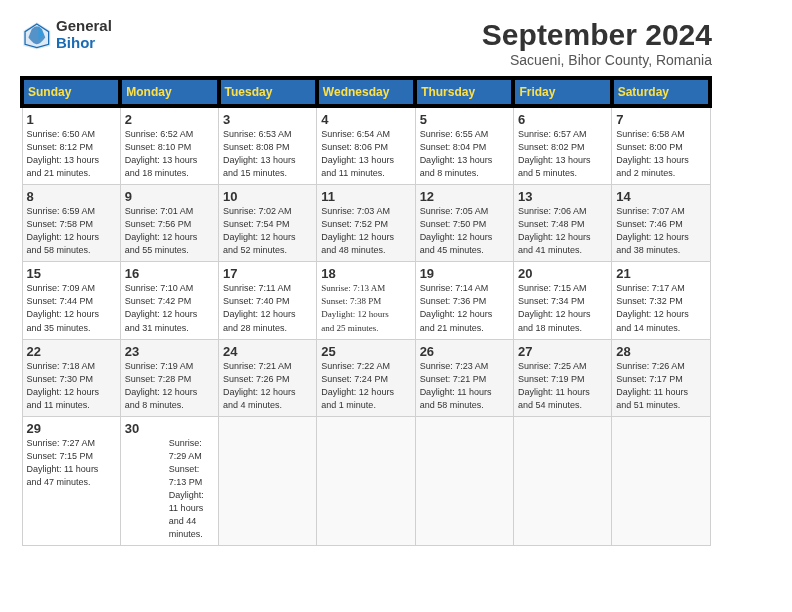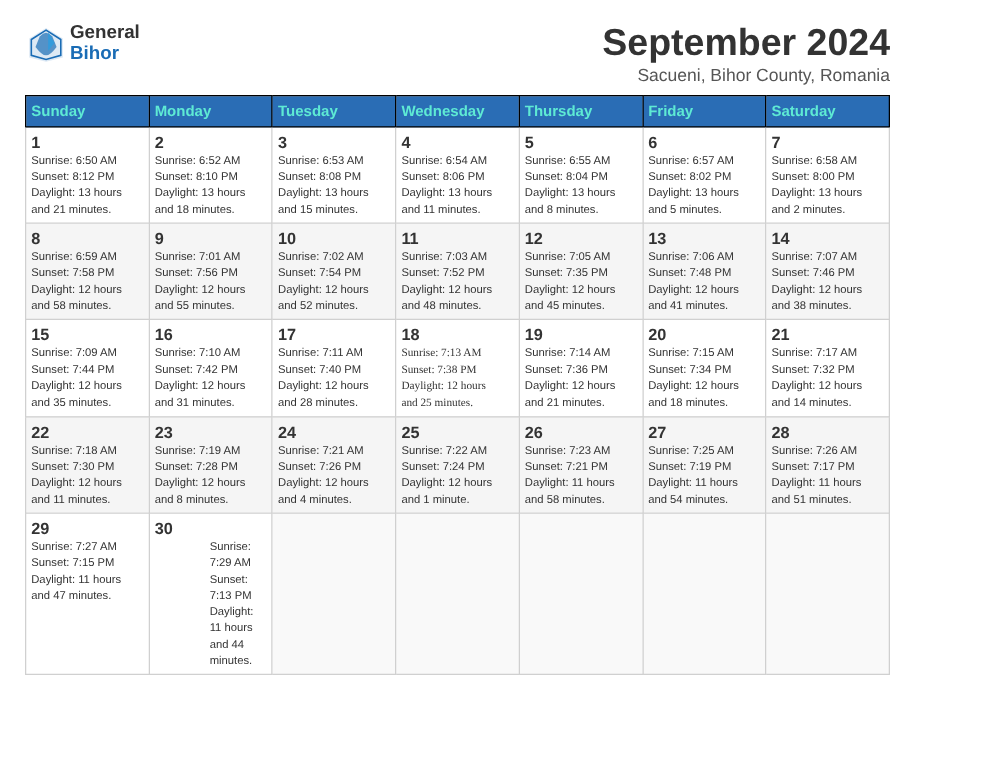--- a/index.html
+++ b/index.html
@@ -58,26 +58,26 @@
       font-size: 14px;
       color: #555;
     }
     table {
       width: 100%;
       border-collapse: collapse;
       table-layout: fixed;
     }
     thead tr th {
       background: #2a6db5;
-      color: #5eead4;
+      color: #fde047;
       font-size: 12px;
       font-weight: bold;
       padding: 5px 4px;
       text-align: left;
-      border: 1px solid #000000;
+      border: 4px solid #000000;
     }
     tbody tr td {
       vertical-align: top;
       font-size: 9.5px;
       color: #333;
       padding: 4px 4px 4px 4px;
       border: 1px solid #d0d0d0;
       height: 74px;
       background: #fff;
     }
@@ -211,21 +211,21 @@
           <td>
             <span class="day-num">11</span>
             <div class="day-info" style="white-space: pre-line;">Sunrise: 7:03 AM
 Sunset: 7:52 PM
 Daylight: 12 hours
 and 48 minutes.</div>
           </td>
           <td>
             <span class="day-num">12</span>
             <div class="day-info" style="white-space: pre-line;">Sunrise: 7:05 AM
-Sunset: 7:35 PM
+Sunset: 7:50 PM
 Daylight: 12 hours
 and 45 minutes.</div>
           </td>
           <td>
             <span class="day-num">13</span>
             <div class="day-info" style="white-space: pre-line;">Sunrise: 7:06 AM
 Sunset: 7:48 PM
 Daylight: 12 hours
 and 41 minutes.</div>
           </td>

